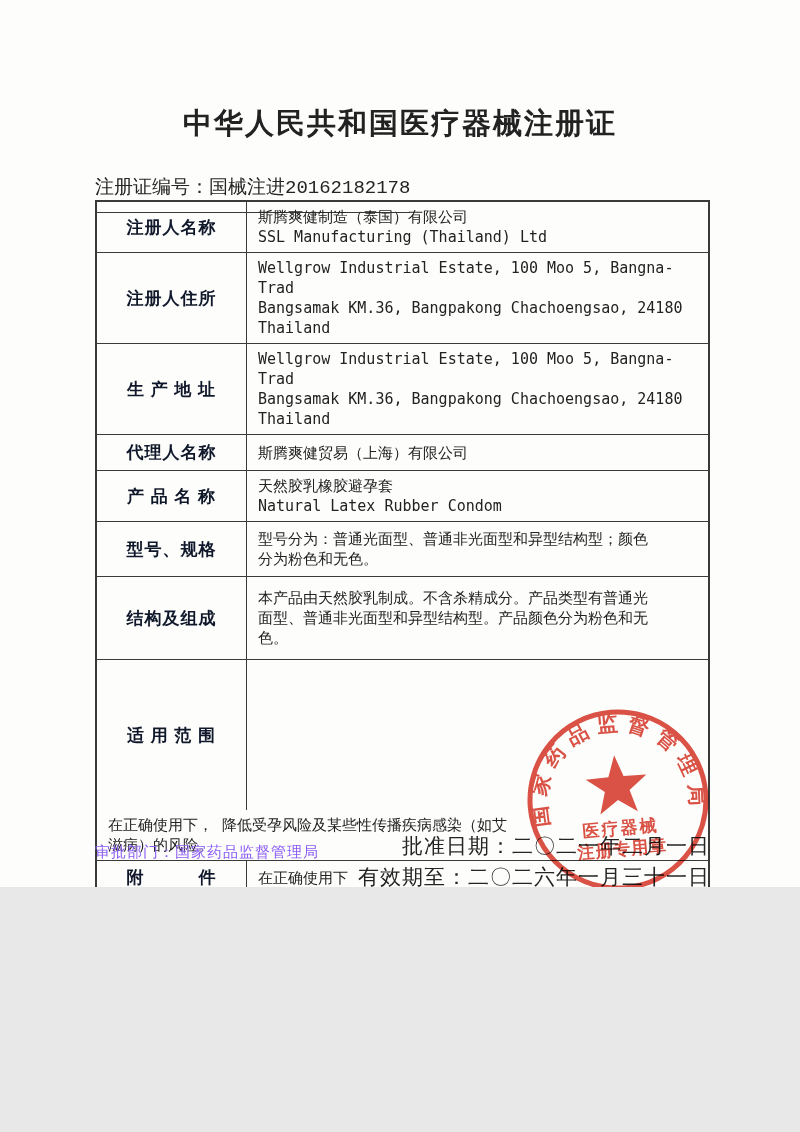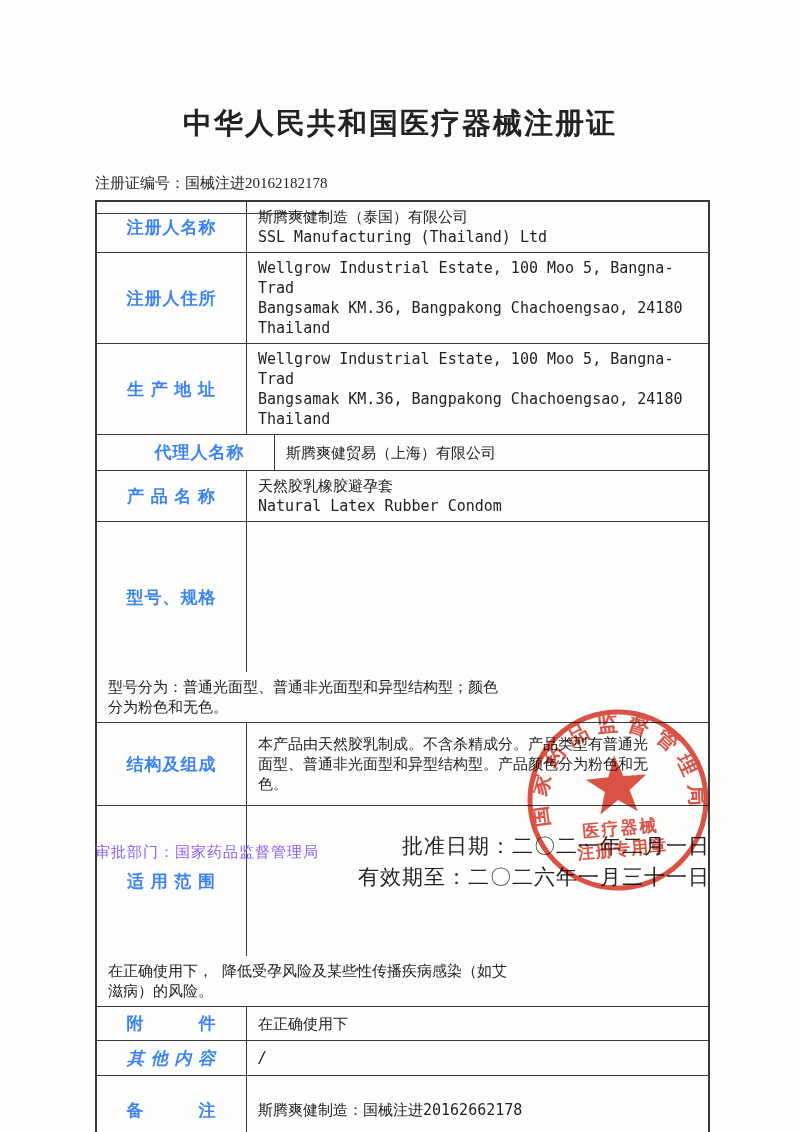--- a/index.html
+++ b/index.html
@@ -1,20 +1,20 @@
 <!DOCTYPE html>
 <html><head>
 <meta charset="utf-8">
 <style>
   * { margin: 0; padding: 0; box-sizing: border-box; }
   html, body { background: #e8e8e8; }
   .page {
     position: relative;
     width: 800px;
-    height: 1132px;
+    height: 887px;
     margin: 0 auto;
     background: #fdfdfb;
     overflow: hidden;
     color: #2b2b2b;
     font-family: "Liberation Serif", "DejaVu Serif", serif;
   }
   .doc-title {
     position: absolute;
     top: 104px;
     left: 0;
@@ -23,24 +23,24 @@
     font-size: 29px;
     font-weight: 700;
     letter-spacing: 2px;
     color: #222;
     font-family: "Liberation Serif", "DejaVu Serif", serif;
   }
   .cert-no-line {
     position: absolute;
     top: 174px;
     left: 95px;
-    font-size: 15px;
-    font-family: Liberation Serif, serif;
+    font-size: 19px;
+    font-family: Liberation Mono, monospace;
     border-bottom: 1px solid #3a3a3a;
-    padding-bottom: 20px;
+    padding-bottom: 12px;
     color: #252525;
     white-space: nowrap;
   }
   .cert-table {
     position: absolute;
     top: 200px;
     left: 95px;
     width: 615px;
     border: 2px solid #3a3a3a;
     background: transparent;
@@ -53,45 +53,45 @@
   .tlabel {
     width: 150px;
     flex: 0 0 150px;
     border-right: 1.5px solid #3a3a3a;
     display: flex;
     align-items: center;
     justify-content: center;
     font-weight: 700;
     font-size: 17px;
     letter-spacing: 1px;
-    color: #3b82f6;
+    color: #0f172a;
     font-family: "Liberation Sans", "DejaVu Sans", sans-serif;
     text-align: left;
     padding: 2px;
   }
   .tvalue {
     flex: 1 1 auto;
     display: flex;
     align-items: center;
     padding: 5px 3px 5px 11px;
     font-size: 15px;
     line-height: 20px;
     white-space: pre-wrap;
     word-break: break-word;
     color: #222;
     font-family: "DejaVu Sans Mono", "Liberation Mono", monospace;
   }
   
   .r0  { min-height: 47px; }
   .r1  { min-height: 66px; }
   .r2  { min-height: 64px; }
-  .r3  { min-height: 36px; padding-left: 28px; }
+  .r3  { min-height: 36px; }
   .r4  { min-height: 34px; }
   .r5  { min-height: 50px; }
-  .r6  { min-height: 55px; flex-direction: column; }
+  .r6  { min-height: 55px; }
   .r7  { min-height: 83px; }
   .r8  { min-height: 58px; flex-direction: column; }
   .r9  { min-height: 34px; }
   .r10 { min-height: 35px; font-style: italic; }
   .r11 { min-height: 68px; }
   .approval-dept {
     position: absolute;
     top: 843px;
     left: 95px;
     font-size: 15px;

